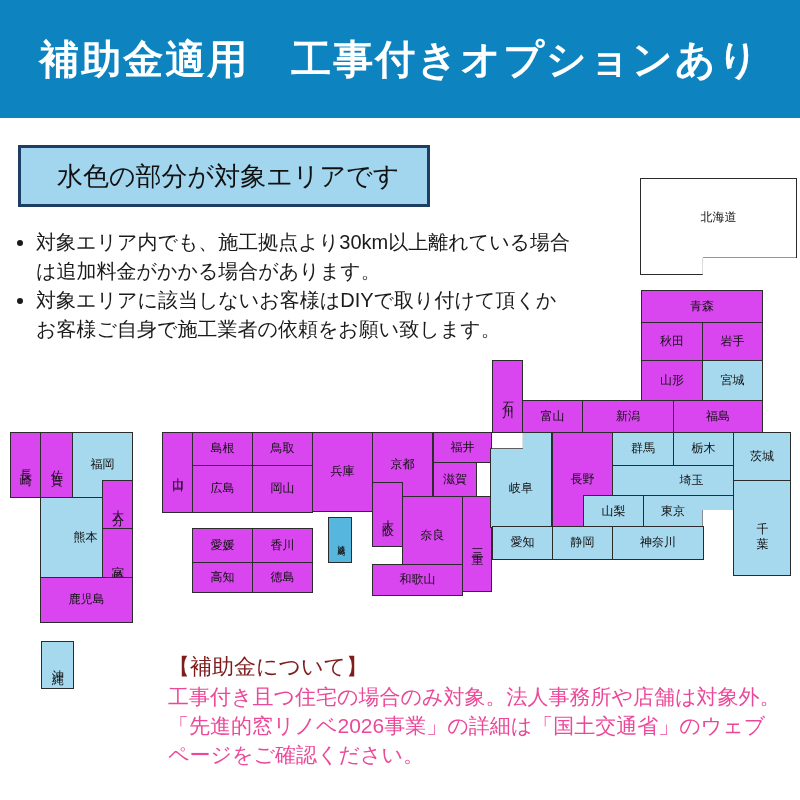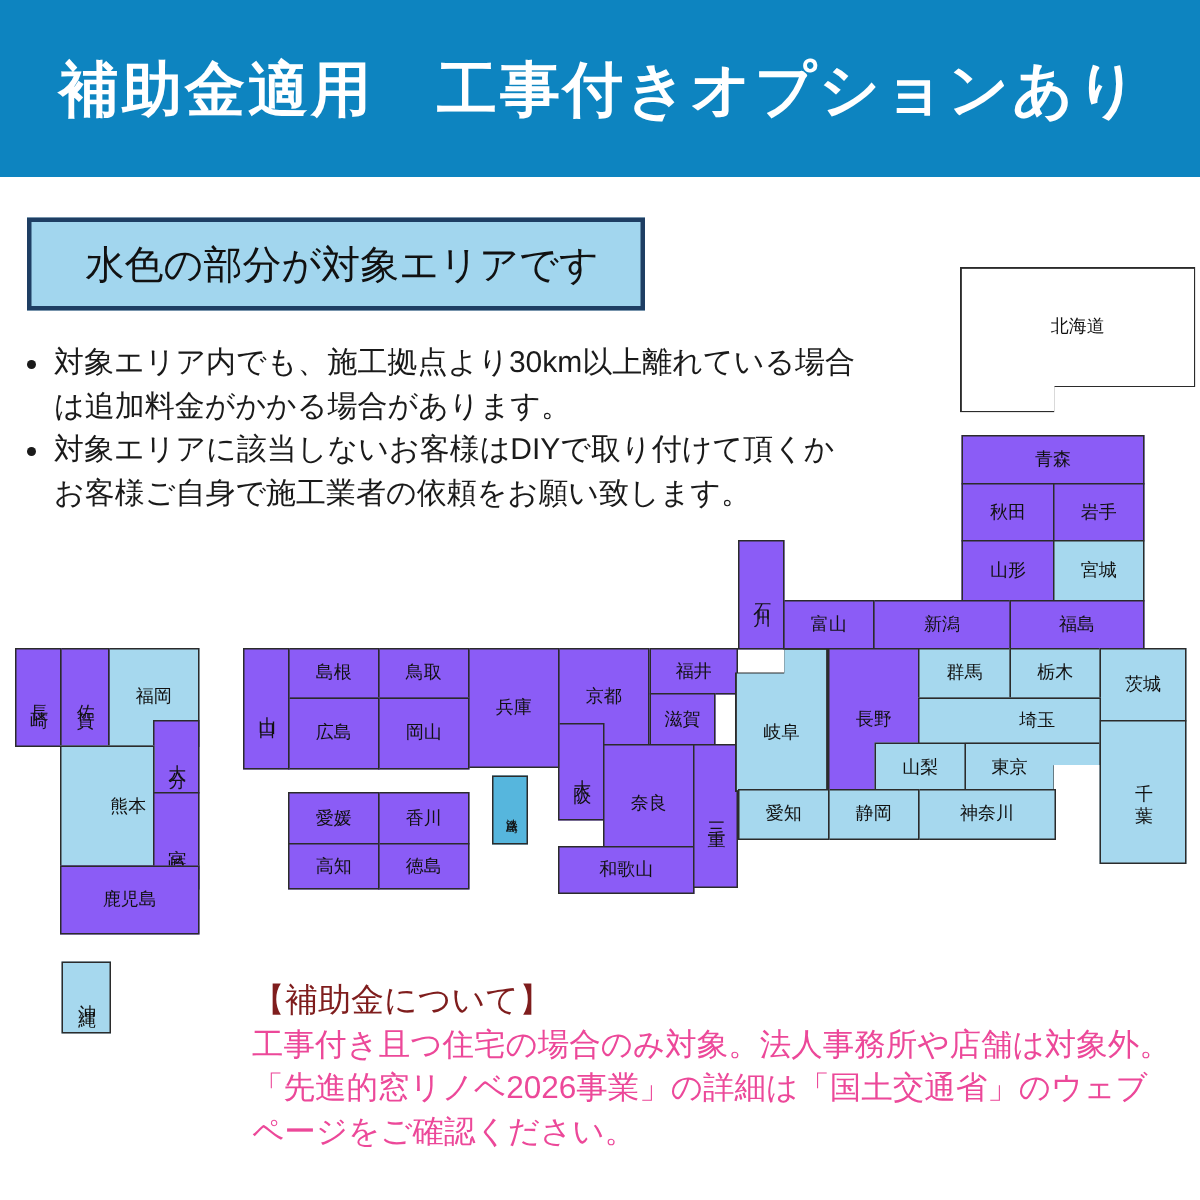--- a/index.html
+++ b/index.html
@@ -29,21 +29,21 @@
     position:absolute;left:12px;top:228px;width:560px;
     margin:0;padding:0 0 0 24px;list-style:disc outside;
   }
   .bullets li{
     font-size:20px;line-height:29px;color:#1a1a1a;max-width:535px;
     margin:0;
   }
   
   .map{position:absolute;left:0;top:0;width:800px;height:800px;}
   .pref{
-    position:absolute;box-sizing:border-box;background:#8b5cf6;
+    position:absolute;box-sizing:border-box;background:#d946ef;
     border:1px solid #2b2b2b;display:flex;align-items:center;justify-content:center;
     font-size:12px;color:#111;text-align:center;line-height:1.1;
   }
   .pref.target{background:#a6d8ee;}
   .pref.v{writing-mode:vertical-rl;letter-spacing:5px;}
   .pref.vwide{writing-mode:vertical-rl;letter-spacing:16px;}
   .pref.awaji{font-size:8px;letter-spacing:1px;}
   .pref.awaji.target{background:#56b6dd;}
   
   .pref-poly{position:absolute;}

